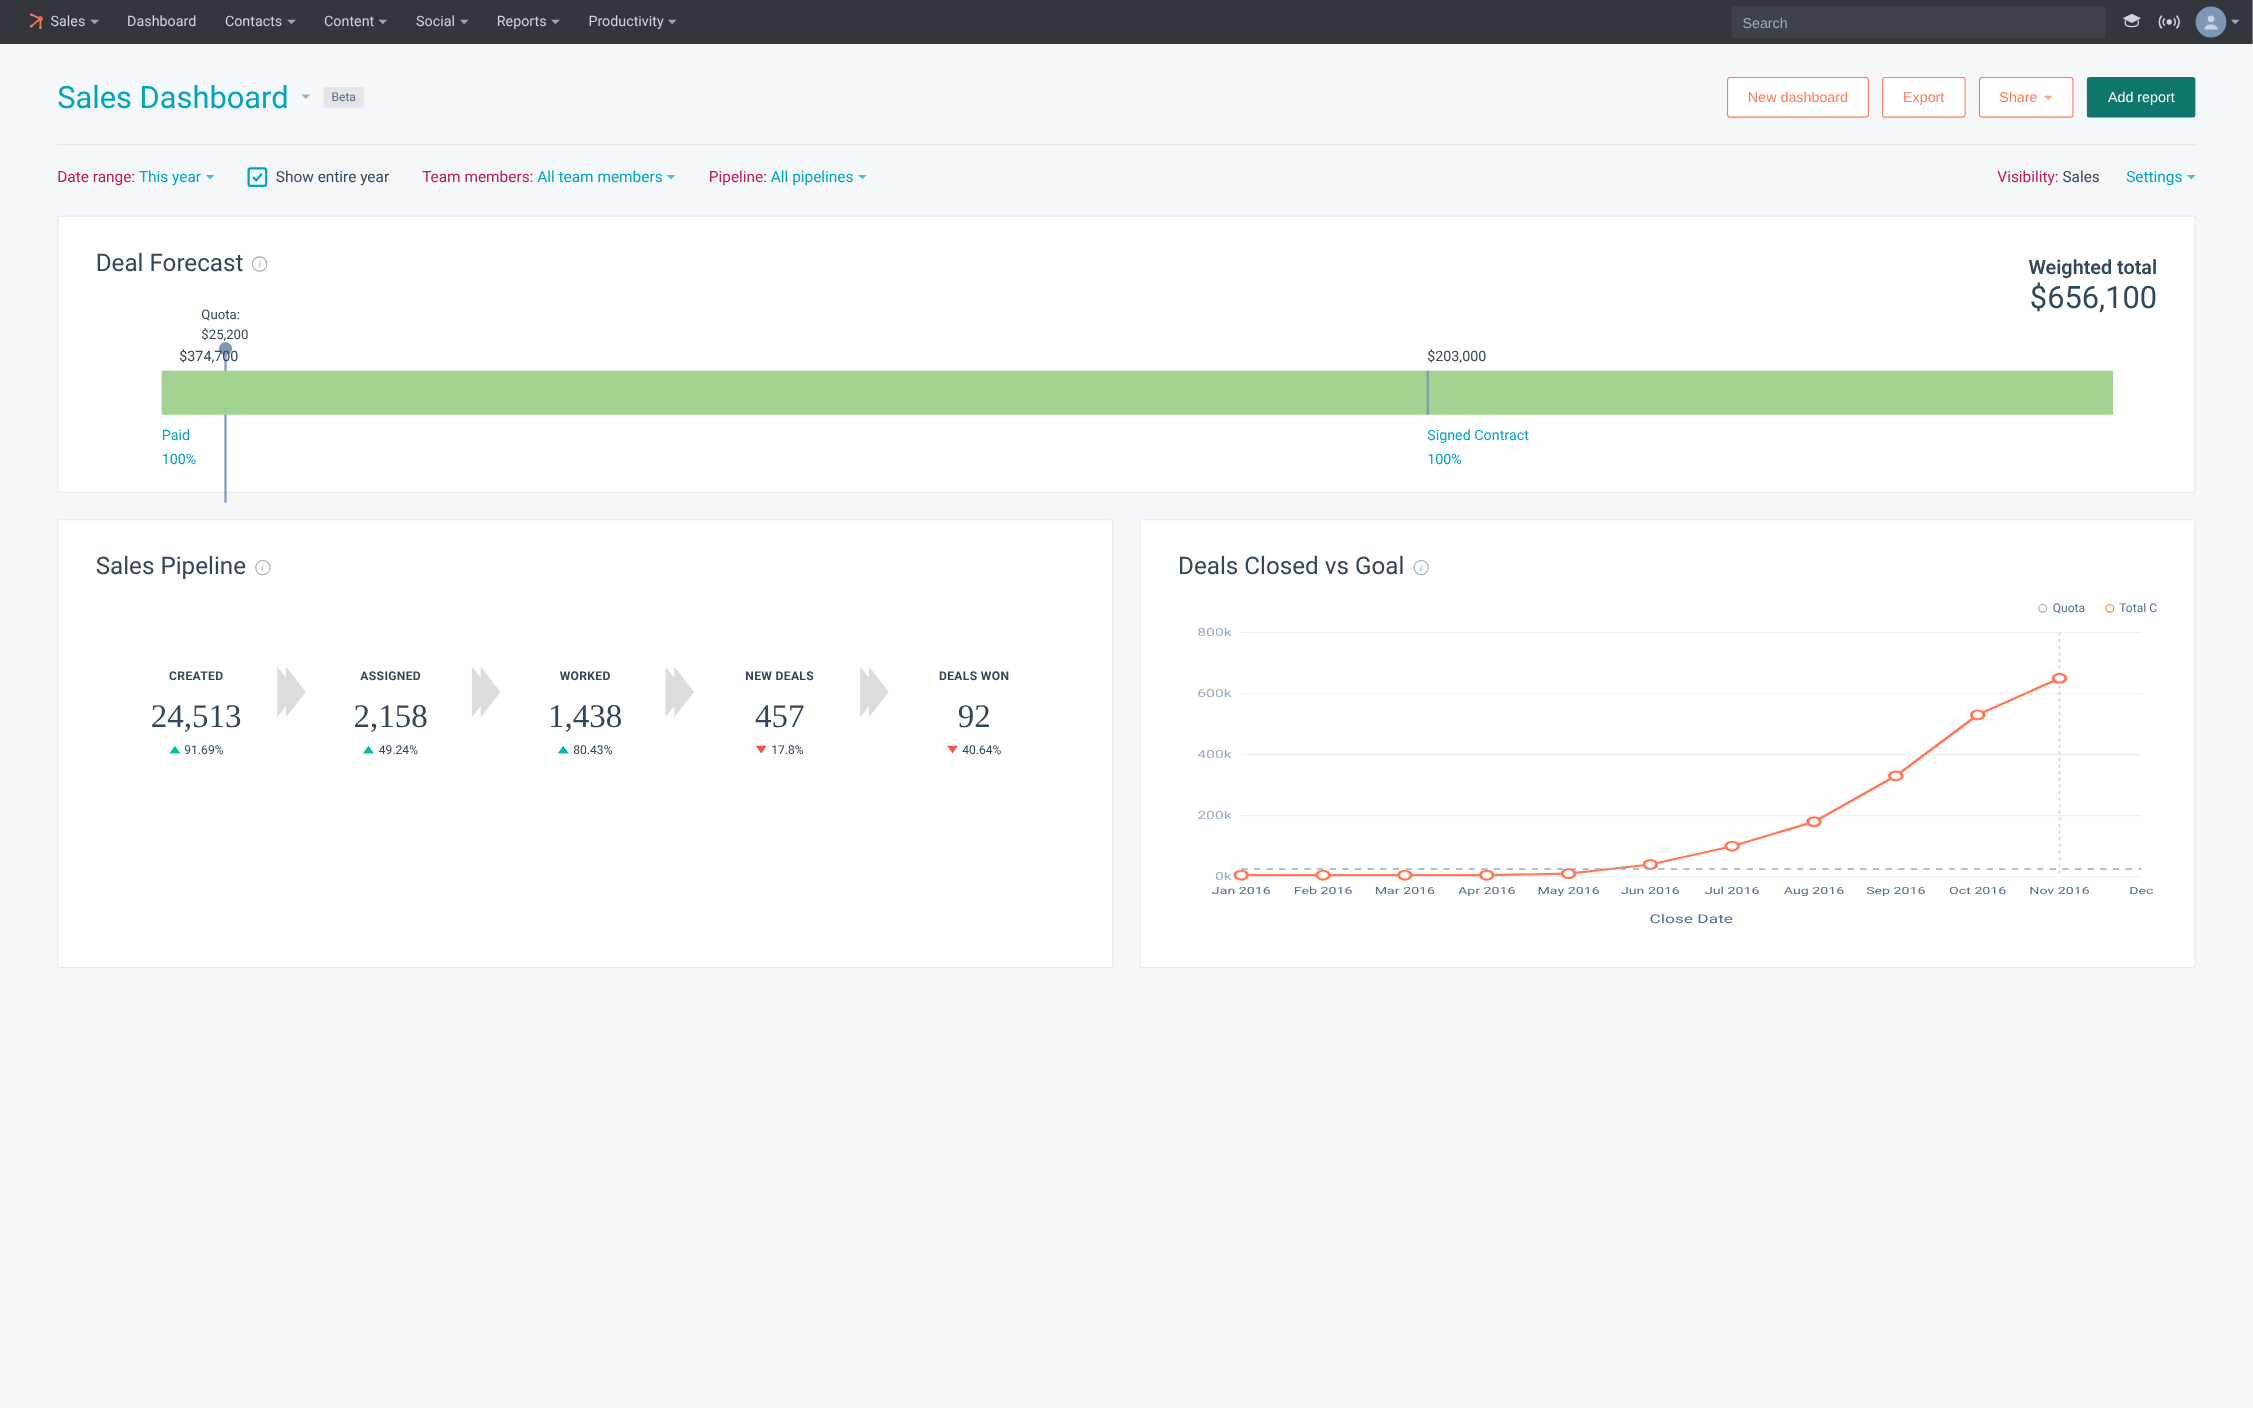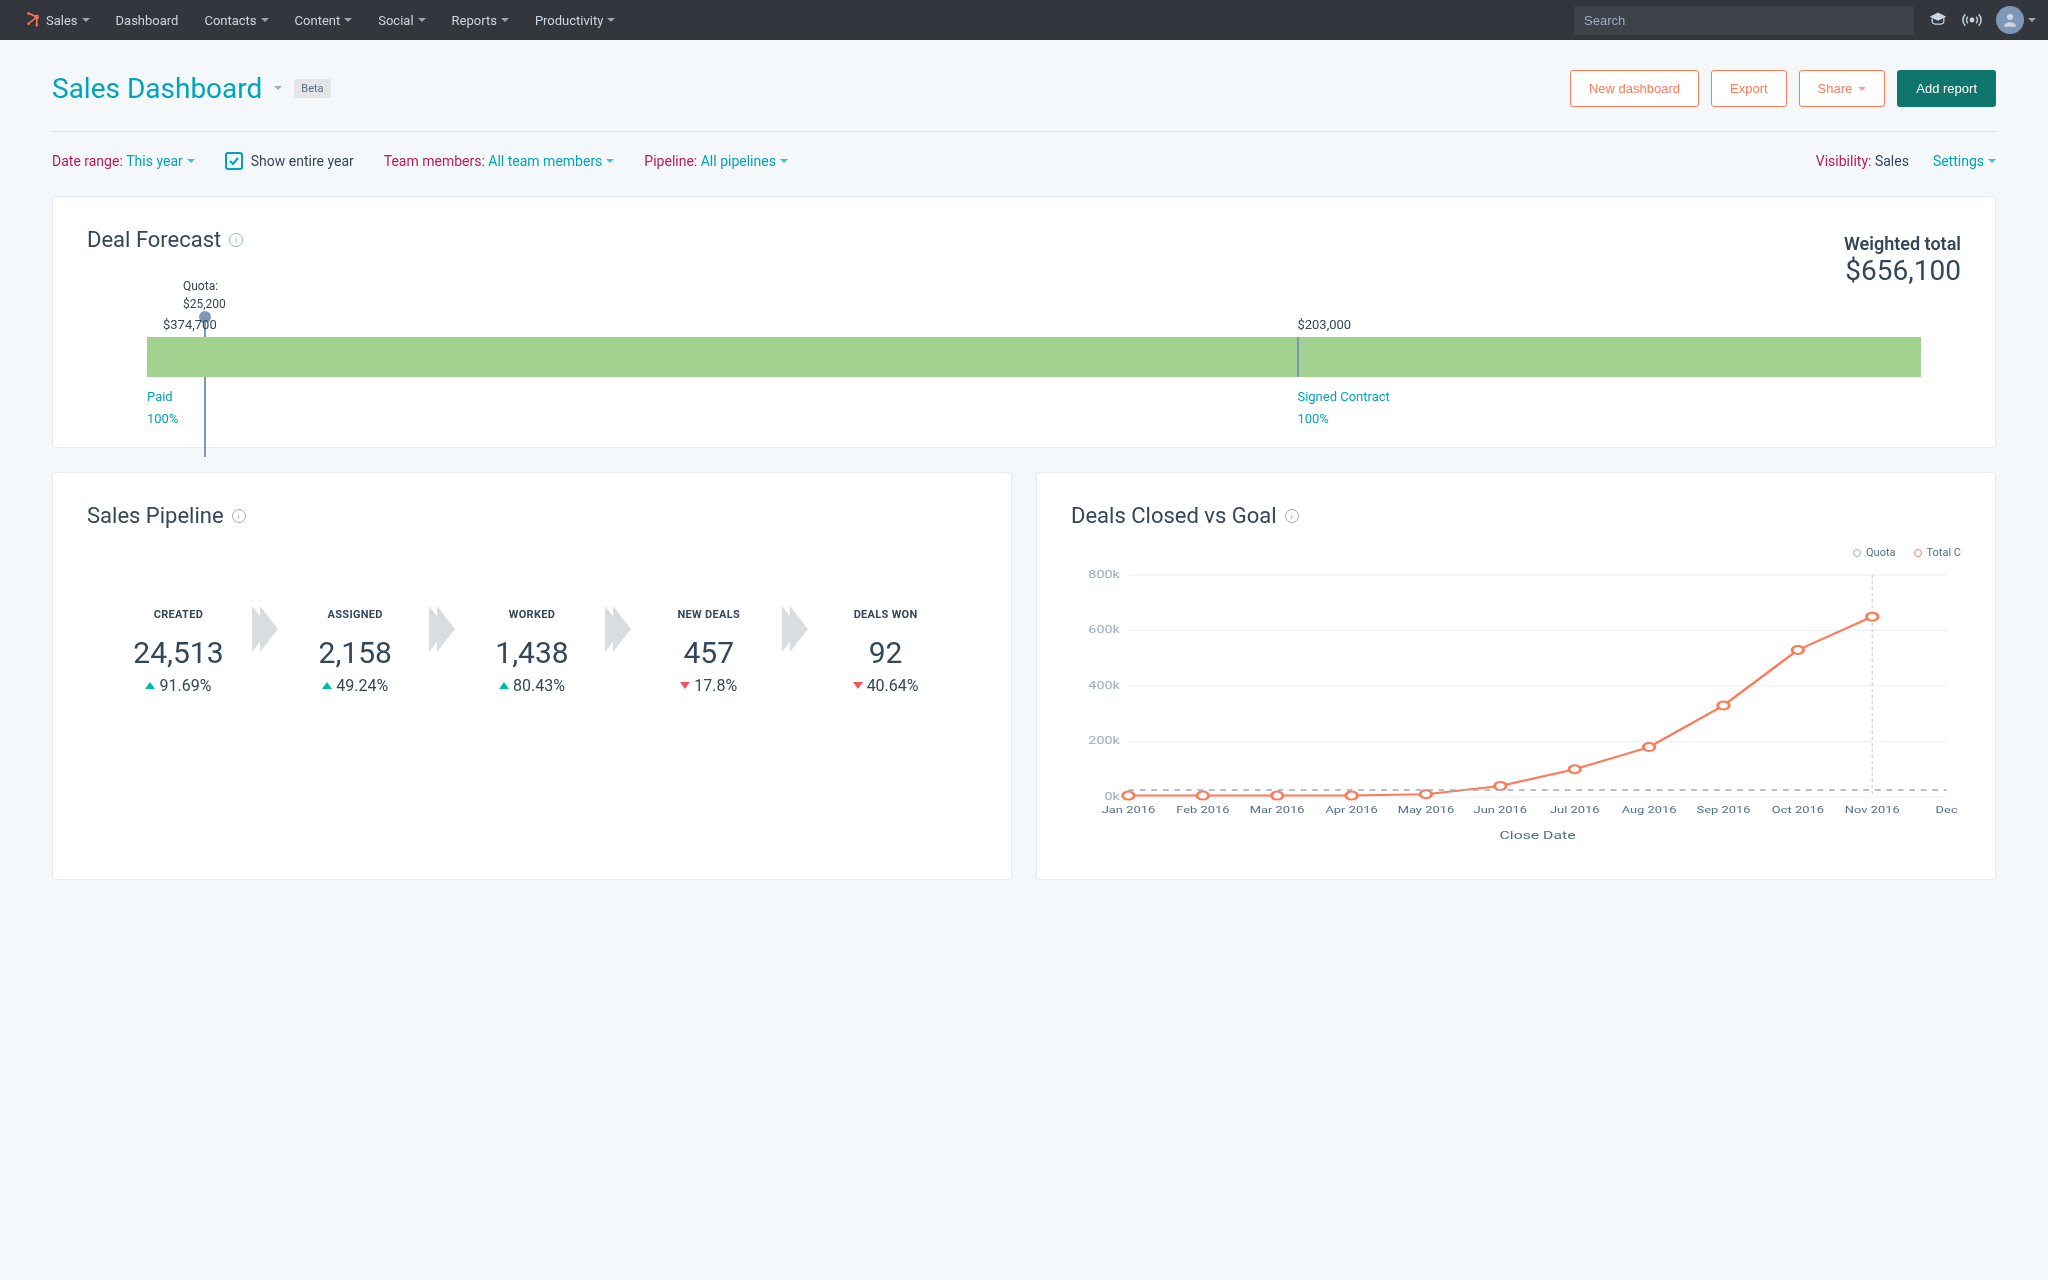--- a/index.html
+++ b/index.html
@@ -62,22 +62,22 @@
 .seg-label { position: absolute; font-size: 13px; color: #00a4bd; }
 
 
 .bottom-row { display: flex; gap: 24px; }
 .bottom-row .card { flex: 1; min-height:406px; }
 
 
 .pipeline-stages { display: flex; gap: 18px; margin-top: 80px; padding: 0 12px; }
 .stage { text-align: center; flex: 1; position: relative; }
 .stage-label { font-size: 11px; font-weight: 700; letter-spacing: .3px; color: #33475b; margin-bottom: 14px; }
-.stage-value { font-size: 30px; font-weight: 400; color: #33475b; margin-bottom: 6px; }
-.stage-pct { font-size: 16px; color: #33475b; display: flex; align-items: center; justify-content: center; gap: 4px; }
+.stage-value { font-size: 30px; font-weight: 400; color: #33475b; margin-bottom: 6px; font-family: Liberation Serif, serif; }
+.stage-pct { font-size: 11px; color: #33475b; display: flex; align-items: center; justify-content: center; gap: 4px; }
 .tri-up { width: 0; height: 0; border-left: 5px solid transparent; border-right: 5px solid transparent; border-bottom: 7px solid #00bda5; }
 .tri-down { width: 0; height: 0; border-left: 5px solid transparent; border-right: 5px solid transparent; border-top: 7px solid #f2545b; }
 .arrow-sep { position: absolute; right: -20px; top: -4px; width: 28px; height: 50px; opacity: .18; }
 
 
 .chart-wrap { margin-top: 18px; }
 .legend { display: flex; justify-content: flex-end; gap: 18px; font-size: 11px; color: #516f90; margin-bottom: 6px; }
 .legend-item { display: flex; align-items: center; gap: 5px; }
 .legend-dot { width: 8px; height: 8px; border-radius: 50%; border: 1.5px solid; }
 .chart-svg { width: 100%; height: 280px; }

